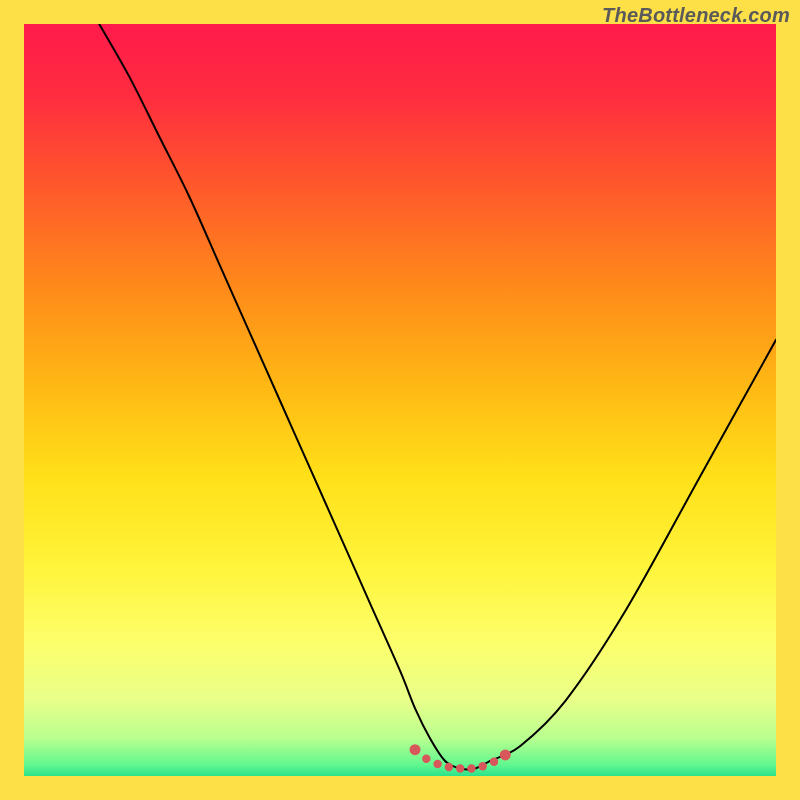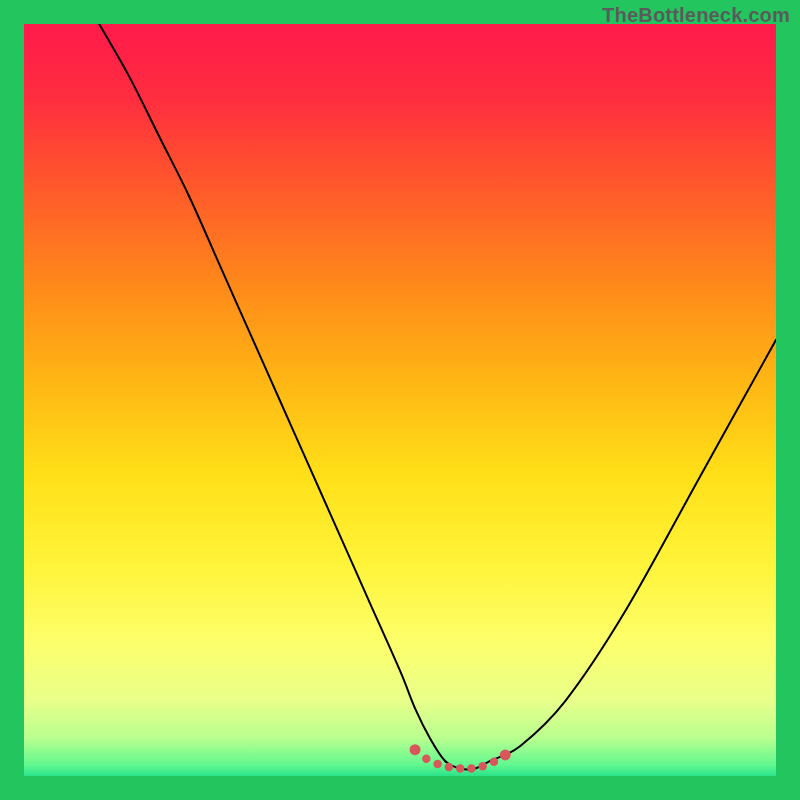--- a/index.html
+++ b/index.html
@@ -10,21 +10,22 @@
     background: #000;
     font-family: Arial, Helvetica, sans-serif;
     overflow: hidden;
   }
   .frame {
     position: absolute;
     left: 0;
     top: 0;
     width: 800px;
     height: 800px;
-    background: #22c55e;
+    background: #fde047;
+    font-style: italic;
   }
   .plot {
     position: absolute;
     left: 24px;
     top: 24px;
     width: 752px;
     height: 752px;
   }
   .plot svg {
     display: block;

